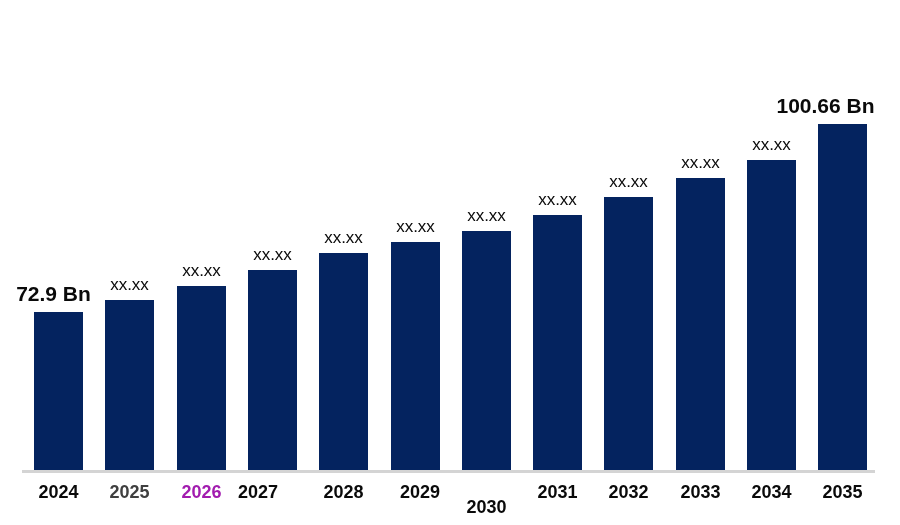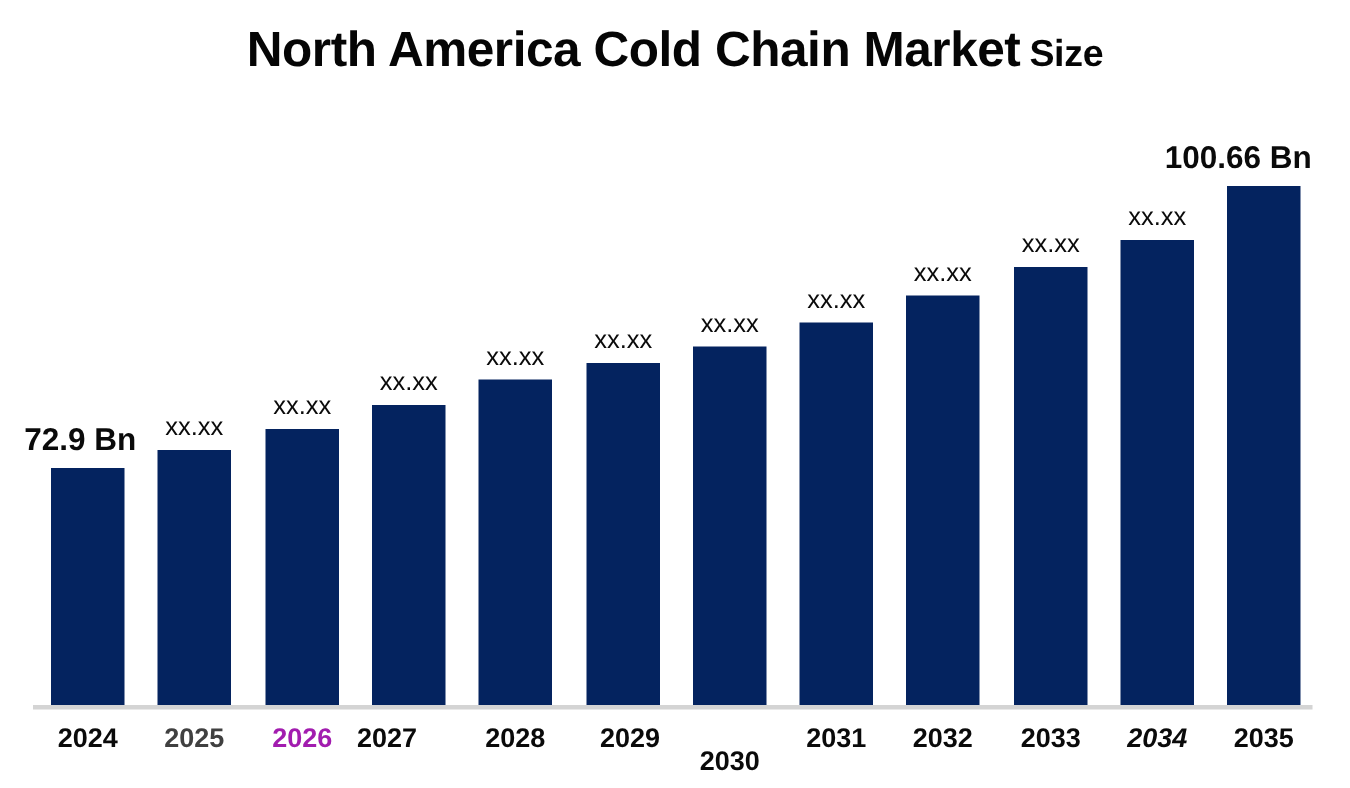--- a/index.html
+++ b/index.html
@@ -91,23 +91,20 @@
     text-align: center;
     white-space: nowrap;
     line-height: 1;
   }
 </style>
 </head>
 <body>
 
 <div id="page">
 
-  <div id="chart-title">
-    <span class="title-main">North America Cold Chain Market</span><span class="title-sub">Size</span>
-  </div>
 
   <div id="plot">
     <div id="bars-layer">
         <div class="bar" style="left: 34px; top: 312px; width: 49px; height: 158px; background: rgb(4, 35, 95);"></div>
         <div class="bar" style="left: 105px; top: 300px; width: 49px; height: 170px; background: rgb(4, 35, 95);"></div>
         <div class="bar" style="left: 177px; top: 286px; width: 49px; height: 184px; background: rgb(4, 35, 95);"></div>
         <div class="bar" style="left: 248px; top: 270px; width: 49px; height: 200px; background: rgb(4, 35, 95);"></div>
         <div class="bar" style="left: 319px; top: 253px; width: 49px; height: 217px; background: rgb(4, 35, 95);"></div>
         <div class="bar" style="left: 391px; top: 242px; width: 49px; height: 228px; background: rgb(4, 35, 95);"></div>
         <div class="bar" style="left: 462px; top: 231px; width: 49px; height: 239px; background: rgb(4, 35, 95);"></div>
@@ -136,18 +133,18 @@
         <div class="tick-label" style="color: rgb(10, 10, 10); width: 70px; left: 23.5px;">2024</div>
         <div class="tick-label" style="color: #404040; width: 70px; left: 94.5px;">2025</div>
         <div class="tick-label" style="color: #a21caf; width: 70px; left: 166.5px;">2026</div>
         <div class="tick-label" style="color: rgb(10, 10, 10); width: 70px; left: 223px;">2027</div>
         <div class="tick-label" style="color: rgb(10, 10, 10); width: 70px; left: 308.5px;">2028</div>
         <div class="tick-label" style="color: rgb(10, 10, 10); width: 70px; left: 385px;">2029</div>
         <div class="tick-label" style="color: rgb(10, 10, 10); width: 70px; left: 451.5px; margin-top: 15px;">2030</div>
         <div class="tick-label" style="color: rgb(10, 10, 10); width: 70px; left: 522.5px;">2031</div>
         <div class="tick-label" style="color: rgb(10, 10, 10); width: 70px; left: 593.5px;">2032</div>
         <div class="tick-label" style="color: rgb(10, 10, 10); width: 70px; left: 665.5px;">2033</div>
-        <div class="tick-label" style="color: rgb(10, 10, 10); width: 70px; left: 736.5px; font-style: italic;">2034</div>
+        <div class="tick-label" style="color: rgb(10, 10, 10); width: 70px; left: 736.5px;">2034</div>
         <div class="tick-label" style="color: rgb(10, 10, 10); width: 70px; left: 807.5px;">2035</div>
       </div>
   </div>
 
 </div>
 
 </body></html>

